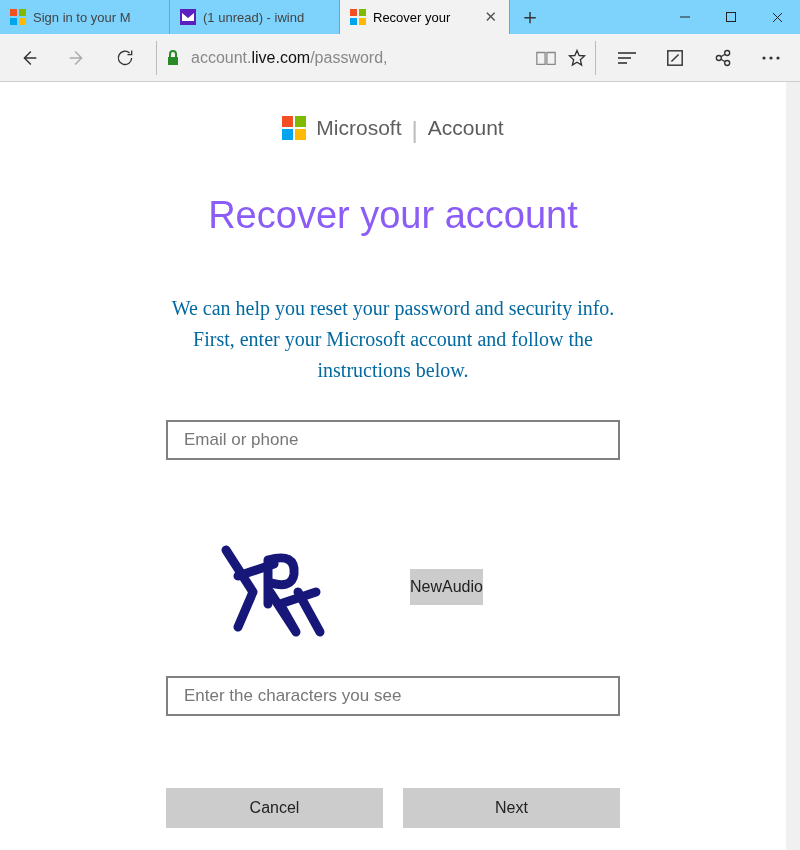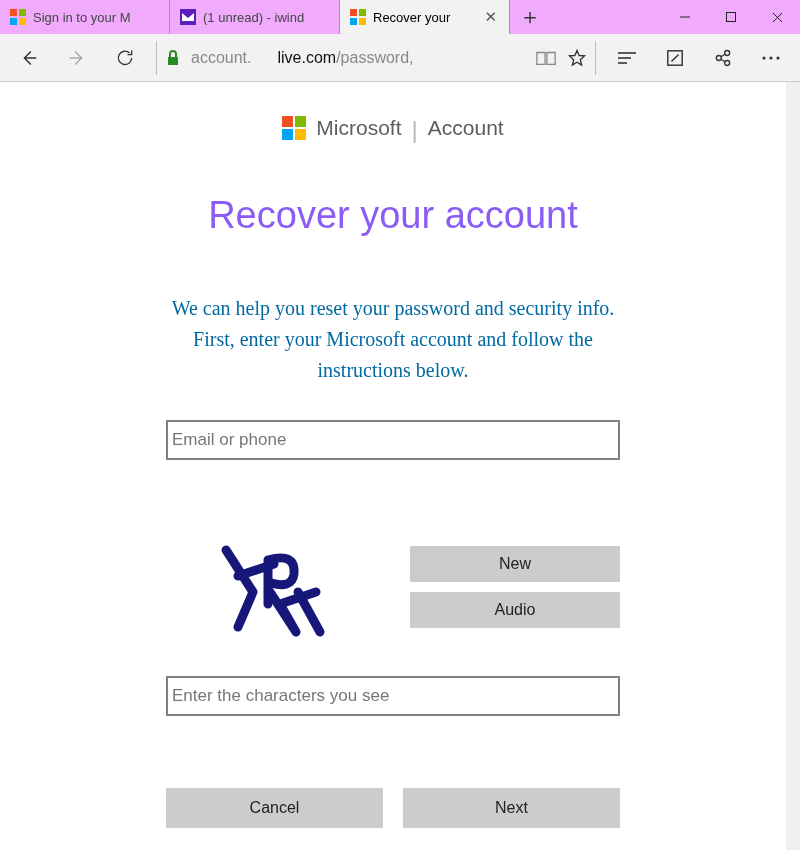--- a/index.html
+++ b/index.html
@@ -9,21 +9,21 @@
     width: 800px;
     height: 850px;
     overflow: hidden;
     font-size: 14px;
     color: #222;
   }
 
   
   .titlebar {
     height: 34px;
-    background: #f0abfc;
+    background: #7dd3fc;
     display: flex;
     align-items: stretch;
   }
   .tabstrip {
     display: flex;
     align-items: stretch;
     flex: 0 0 auto;
   }
   .tab {
     display: flex;
@@ -99,21 +99,21 @@
     gap: 10px;
   }
   .lock-icon { color: #2a8a2a; }
   .addr-text {
     flex: 1;
     color: #888;
     font-size: 16px;
     overflow: hidden;
     white-space: nowrap;
   }
-  .addr-text .host { color: #111; margin-left: 26px; }
+  .addr-text .host { color: #111; }
 
   
   .viewport {
     position: relative;
     height: calc(850px - 34px - 48px);
     overflow: hidden;
     border-right: 14px solid #f0f0f0; 
   }
   .scroll-thumb {
     position: absolute;
@@ -164,21 +164,21 @@
     line-height: 1.55;
     color: #0369a1;
     margin-bottom: 34px;
     font-family: Liberation Serif, serif;
   }
 
   .textfield {
     width: 100%;
     height: 40px;
     border: 2px solid #808080;
-    padding: 0 4px;
+    padding: 0 16px;
     font-size: 17px;
     font-family: inherit;
     color: #333;
     text-align: left;
     background: #fff;
   }
   .textfield::placeholder { color: #777; }
 
   .captcha-row {
     display: flex;
@@ -189,22 +189,21 @@
   .captcha-img {
     flex: 1;
     height: 110px;
     display: flex;
     align-items: center;
     justify-content: center;
   }
   .captcha-btns {
     width: 210px;
     display: flex;
-    flex-direction: column;
-    gap: 10px;
+    flex-direction: row;
   }
   .gray-btn {
     background: #ccc;
     border: none;
     height: 36px;
     font-size: 16px;
     font-family: inherit;
     color: #222;
     cursor: pointer;
   }

